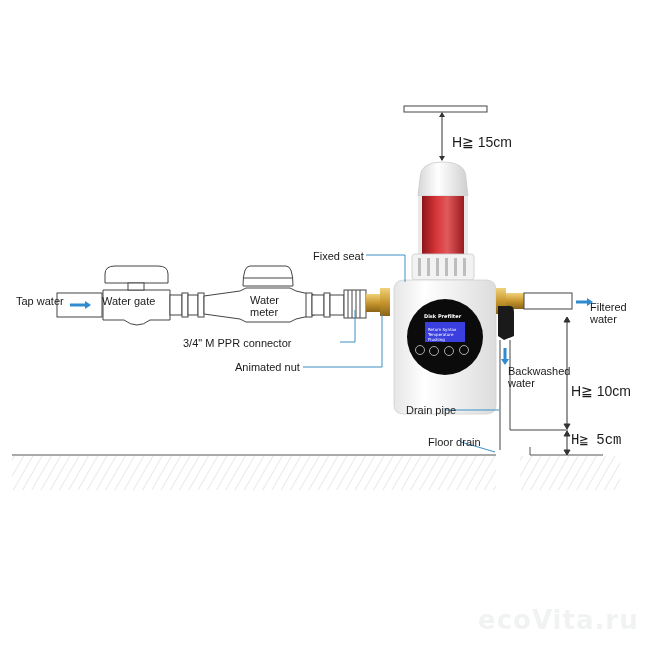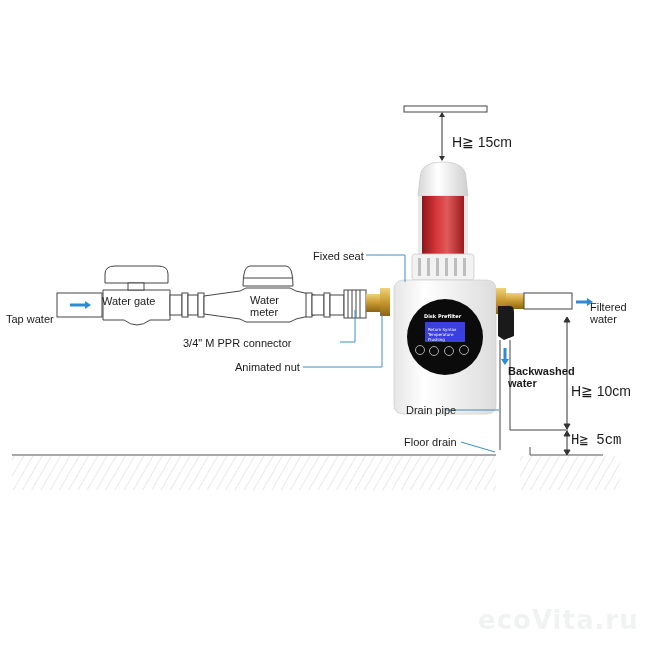--- a/index.html
+++ b/index.html
@@ -148,39 +148,39 @@
 
   <g stroke="#3d8fc4" stroke-width="1" fill="none">
     <polyline points="366,255 405,255 405,282"></polyline>
     <polyline points="340,342 355,342 355,310"></polyline>
     <polyline points="303,367 382,367 382,314"></polyline>
     <polyline points="445,410 499,410"></polyline>
     <polyline points="461,442 495,452"></polyline>
   </g>
 </svg>
 
-<div class="lbl" style="left:6px;top:295px;margin-top:18px;">Tap water</div>
+<div class="lbl" style="left:16px;top:295px;">Tap water</div>
 <div class="lbl" style="left:102px;top:295px;">Water gate</div>
 <div class="lbl lbl-c" style="left:250px;top:294px;width:38px;">
   <div>Water</div>
   <div>meter</div>
 </div>
 <div class="lbl" style="left:313px;top:250px;">Fixed seat</div>
 <div class="lbl" style="left:183px;top:337px;">3/4" M PPR connector</div>
 <div class="lbl" style="left:235px;top:361px;">Animated nut</div>
 <div class="lbl lbl-c" style="left:590px;top:301px;width:50px;">
   <div>Filtered</div>
   <div>water</div>
 </div>
-<div class="lbl lbl-c" style="left:508px;top:365px;width:66px;font-weight:bold;">
+<div class="lbl lbl-c" style="left:508px;top:365px;width:66px;">
   <div>Backwashed</div>
   <div>water</div>
 </div>
 <div class="lbl" style="left:406px;top:404px;">Drain pipe</div>
-<div class="lbl" style="left:384px;top:436px;padding-left:20px;">Floor drain</div>
+<div class="lbl" style="left:408px;top:436px;padding-left:20px;">Floor drain</div>
 
 <div class="lbl big" style="left:452px;top:134px;">H≧ 15cm</div>
 <div class="lbl big" style="left:571px;top:383px;">H≧ 10cm</div>
 <div class="lbl big" style="left:571px;top:432px;font-family:Liberation Mono, monospace;">H≧ 5cm</div>
 
 <div class="lbl screen-text" style="left:424px;top:313px;font-size:5px;line-height:6px;color:#fff;font-weight:bold;">Disk Prefilter</div>
 <div class="lbl screen-text" style="left:428px;top:327px;font-size:4px;line-height:5px;color:#fff;">
   <div>Return Syntax</div>
   <div>Temperature</div>
   <div>Flushing</div>

